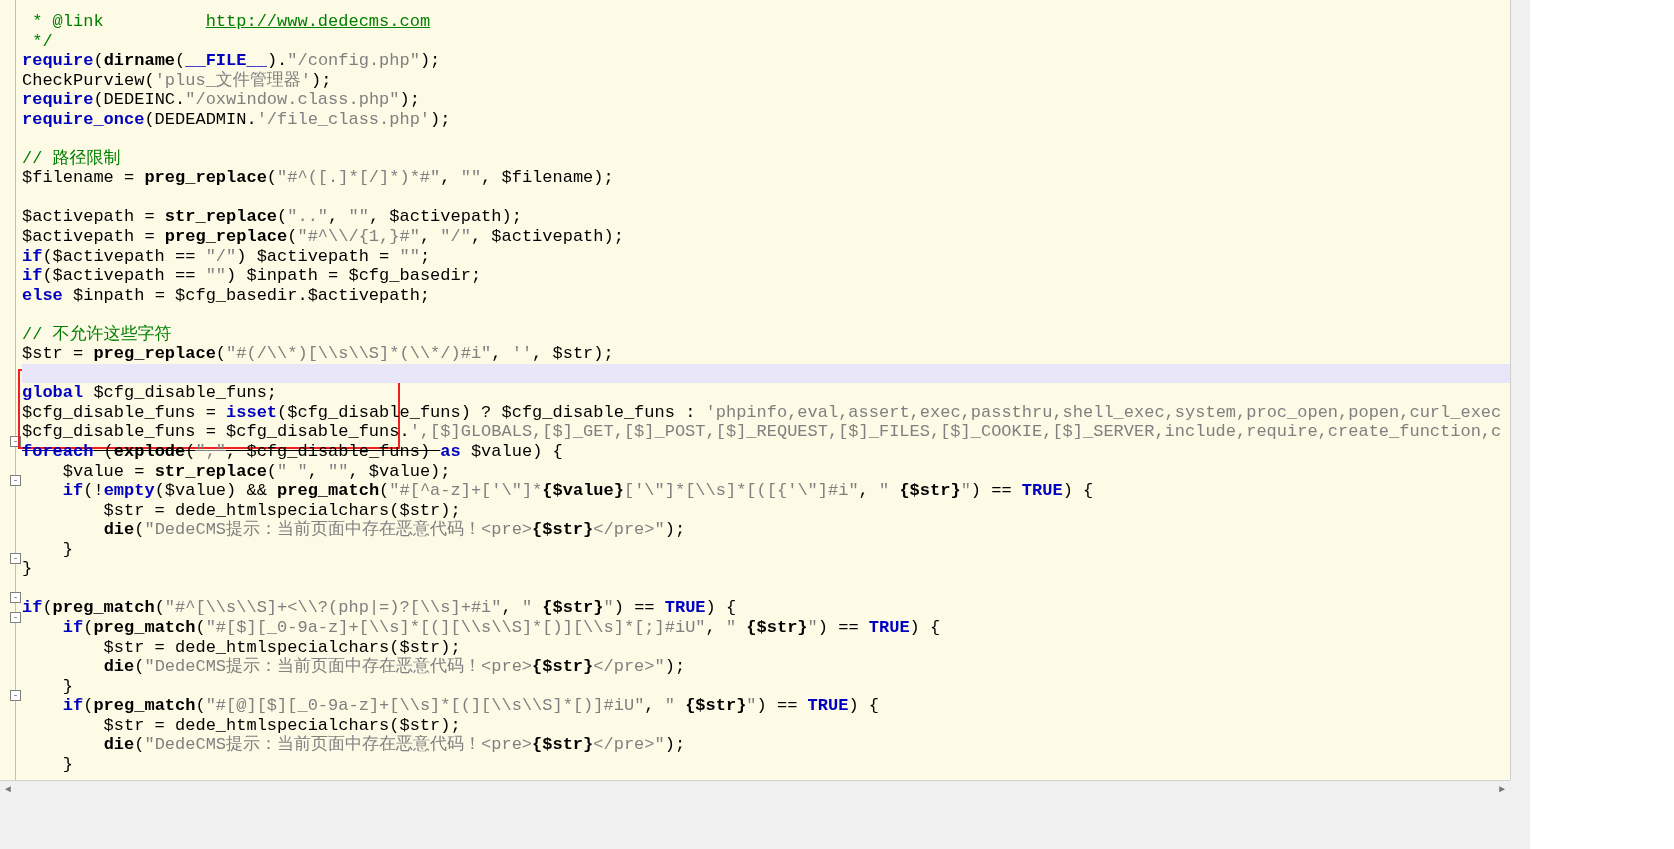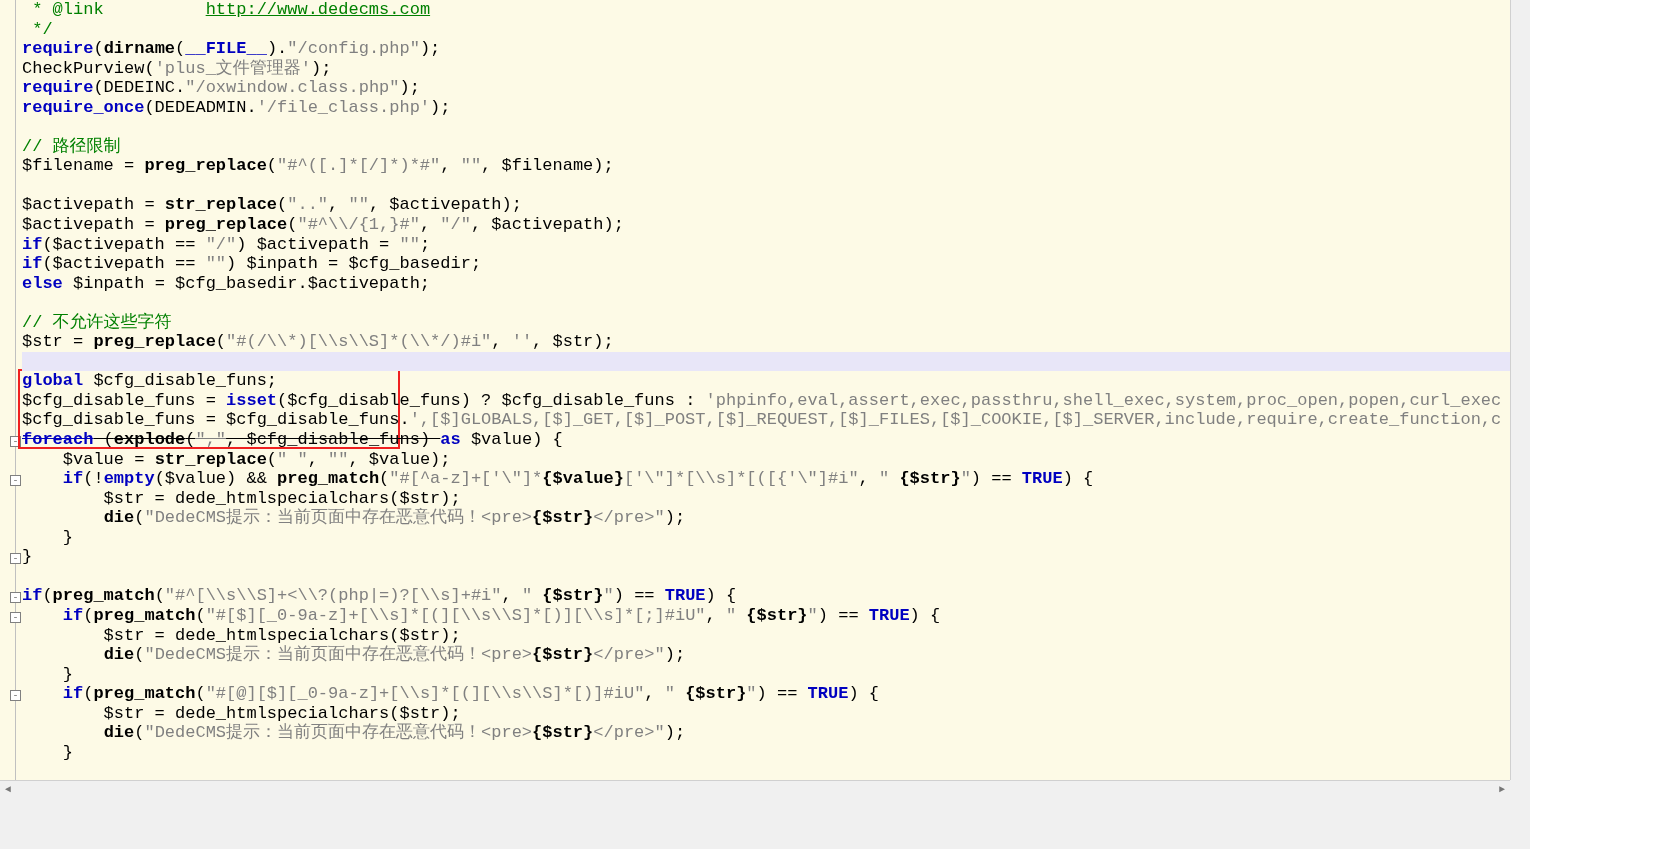--- a/index.html
+++ b/index.html
@@ -1,20 +1,20 @@
 <!DOCTYPE html>
 <html><head>
 <meta charset="utf-8">
 <style>
 html,body{margin:0;padding:0;width:1674px;height:849px;font-family:Consolas,'Courier New',monospace;font-size:17px;background:#f0f0f0;overflow:hidden}
 .editor{position:relative;width:1510px;height:780px;background:#fdfae6;overflow:hidden;border-right:1px solid #d0d0d0}
 .editor::-webkit-scrollbar{width:16px;height:16px}
 .scrollbar-h{position:absolute;left:0;bottom:0;width:1510px;height:16px;background:#f0f0f0;border-top:1px solid #d0d0d0;display:flex;justify-content:space-between;align-items:center}
 .scrollbar-h .arrow{width:16px;height:14px;display:flex;align-items:center;justify-content:center;color:#777;font-size:10px}
-.code{position:absolute;left:22px;top:0;white-space:pre;line-height:1.15;color:#000}
+.code{position:absolute;left:22px;top:12px;white-space:pre;line-height:1.15;color:#000}
 .gutter{position:absolute;left:0;top:0;width:22px;height:100%}
 .fold{position:absolute;left:10px;width:11px;height:11px;border:1px solid #808080;background:#fff;font-size:10px;line-height:9px;text-align:center;color:#808080;box-sizing:border-box}
 .guide{position:absolute;left:15px;width:1px;background:#c0c0c0}
 .kw{color:#0000c0;font-weight:bold}
 .fn{font-weight:bold;color:#000}
 .str{color:#808080}
 .cmt{color:#008000}
 .lnk{color:#008000;text-decoration:underline}
 .hl{background:#e8e6f8;display:inline-block;width:1490px}
 .redbox{position:absolute;border:2px solid #f02020;pointer-events:none}

